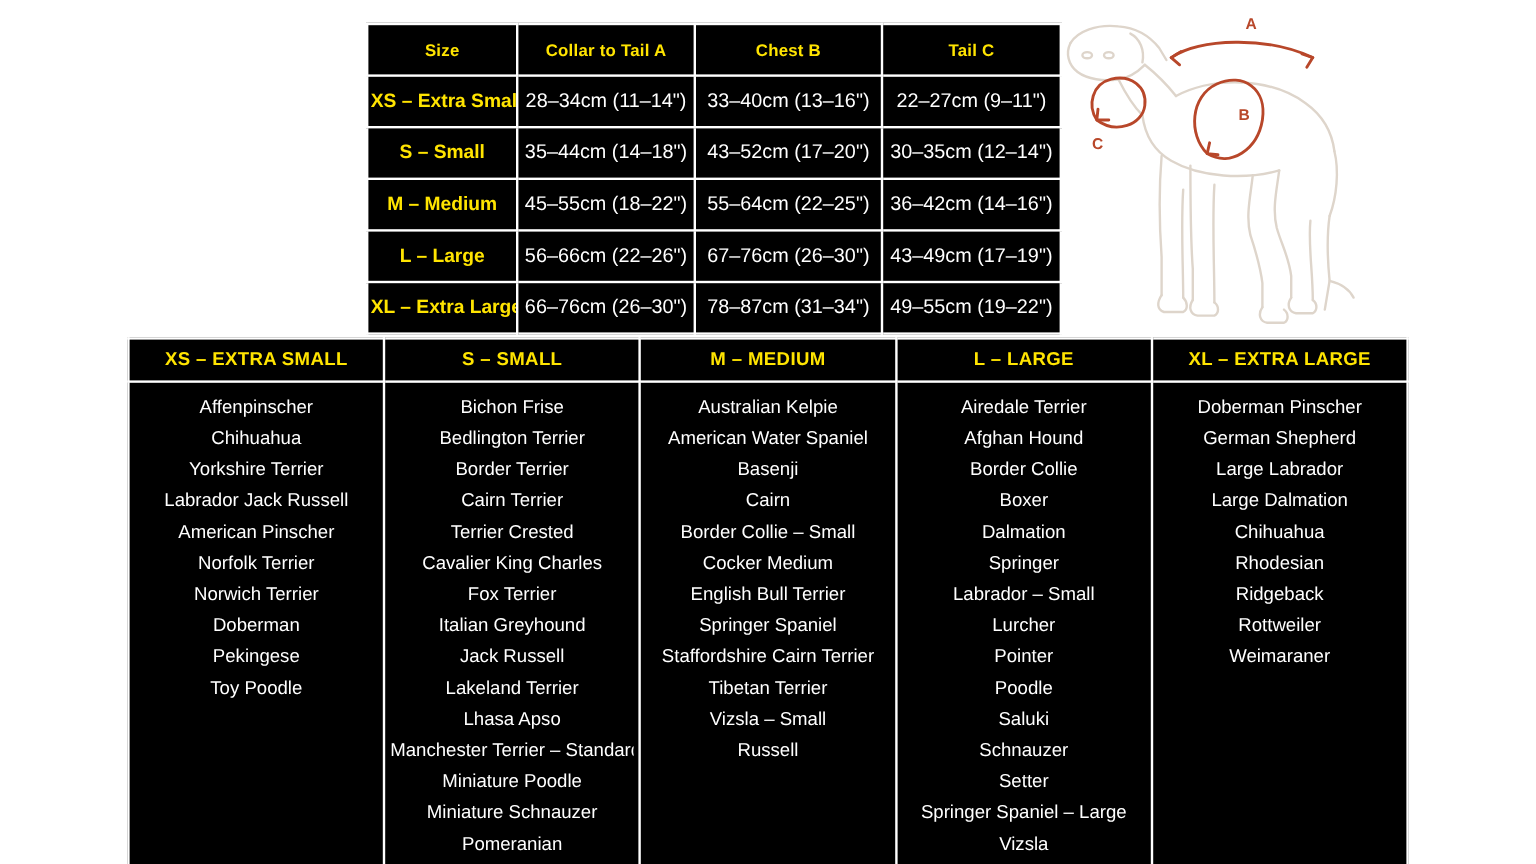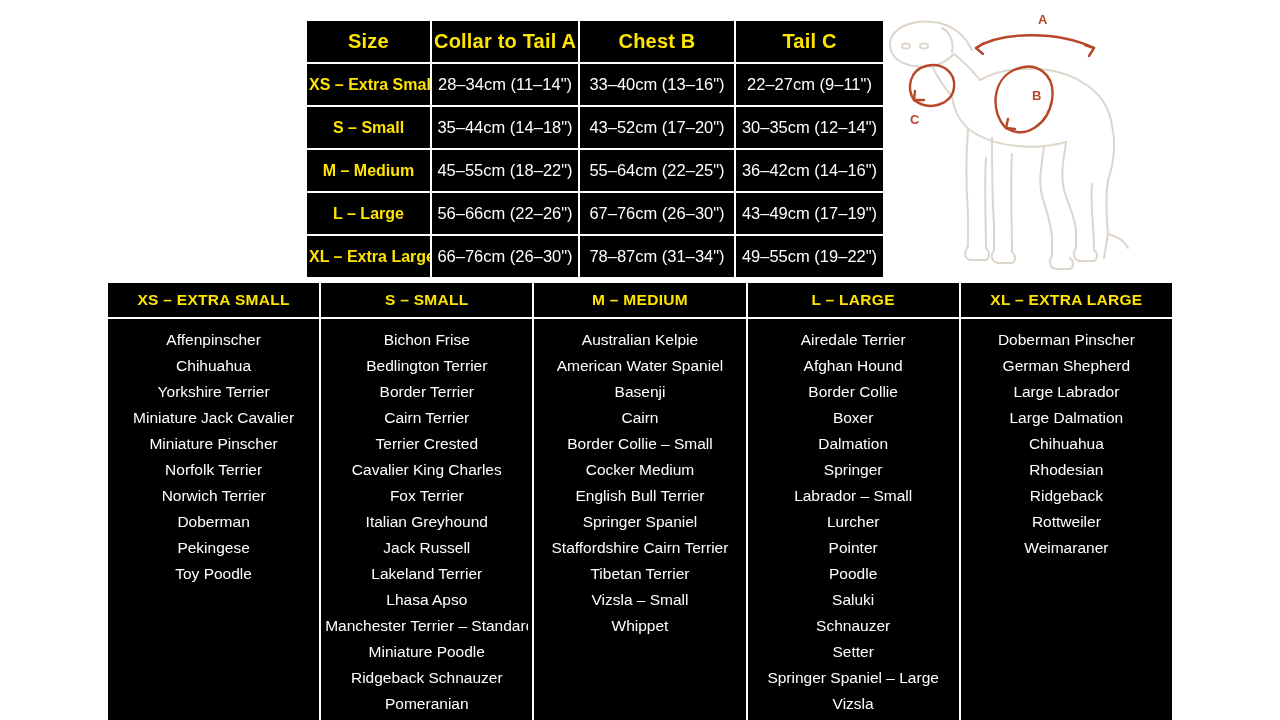--- a/index.html
+++ b/index.html
@@ -39,21 +39,21 @@
     text-align: center;
     height: 41px;
     padding: 0 2px;
     font-size: 16.5px;
     white-space: nowrap;
     overflow: hidden;
   }
   table.size-table th {
     color: #ffe400;
     font-weight: bold;
-    font-size: 20px;
+    font-size: 14px;
     letter-spacing: 0.2px;
   }
   table.size-table td.sizecol {
     color: #ffe400;
     font-weight: bold;
     font-size: 16px;
   }
   table.size-table col.c1 { width: 125px; }
   table.size-table col.c2 { width: 148px; }
   table.size-table col.c3 { width: 156px; }
@@ -238,22 +238,22 @@
           <th>XL – EXTRA LARGE</th>
         </tr>
       </thead>
       <tbody>
         <tr>
           <td>
             <div class="breed-list">
                 <div>Affenpinscher</div>
                 <div>Chihuahua</div>
                 <div>Yorkshire Terrier</div>
-                <div>Miniature Jack Cavalier</div>
-                <div>Miniature Pinscher</div>
+                <div>Labrador Jack Russell</div>
+                <div>American Pinscher</div>
                 <div>Norfolk Terrier</div>
                 <div>Norwich Terrier</div>
                 <div>Doberman</div>
                 <div>Pekingese</div>
                 <div>Toy Poodle</div>
               </div>
           </td>
           <td>
             <div class="breed-list">
                 <div>Bichon Frise</div>
@@ -262,39 +262,39 @@
                 <div>Cairn Terrier</div>
                 <div>Terrier Crested</div>
                 <div>Cavalier King Charles</div>
                 <div>Fox Terrier</div>
                 <div>Italian Greyhound</div>
                 <div>Jack Russell</div>
                 <div>Lakeland Terrier</div>
                 <div>Lhasa Apso</div>
                 <div>Manchester Terrier – Standard</div>
                 <div>Miniature Poodle</div>
-                <div>Ridgeback Schnauzer</div>
+                <div>Miniature Schnauzer</div>
                 <div>Pomeranian</div>
                 <div>Shih Tzu</div>
               </div>
           </td>
           <td>
             <div class="breed-list">
                 <div>Australian Kelpie</div>
                 <div>American Water Spaniel</div>
                 <div>Basenji</div>
                 <div>Cairn</div>
                 <div>Border Collie – Small</div>
                 <div>Cocker Medium</div>
                 <div>English Bull Terrier</div>
                 <div>Springer Spaniel</div>
                 <div>Staffordshire Cairn Terrier</div>
                 <div>Tibetan Terrier</div>
                 <div>Vizsla – Small</div>
-                <div>Whippet</div>
+                <div>Russell</div>
               </div>
           </td>
           <td>
             <div class="breed-list">
                 <div>Airedale Terrier</div>
                 <div>Afghan Hound</div>
                 <div>Border Collie</div>
                 <div>Boxer</div>
                 <div>Dalmation</div>
                 <div>Springer</div>

